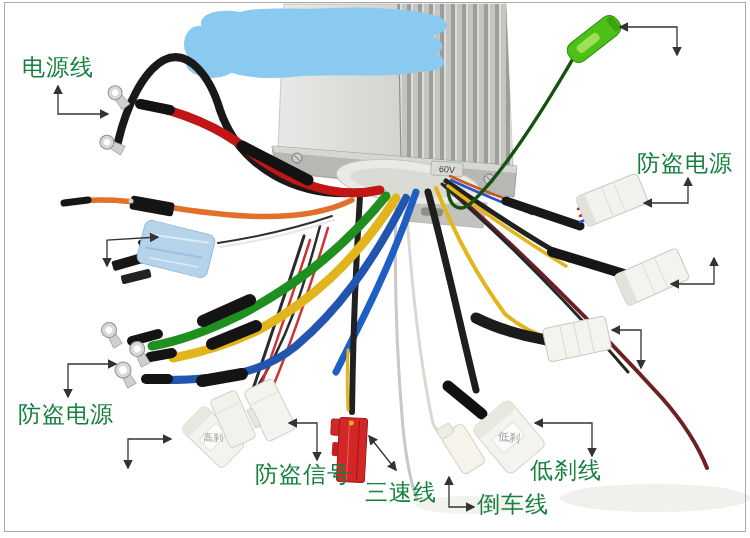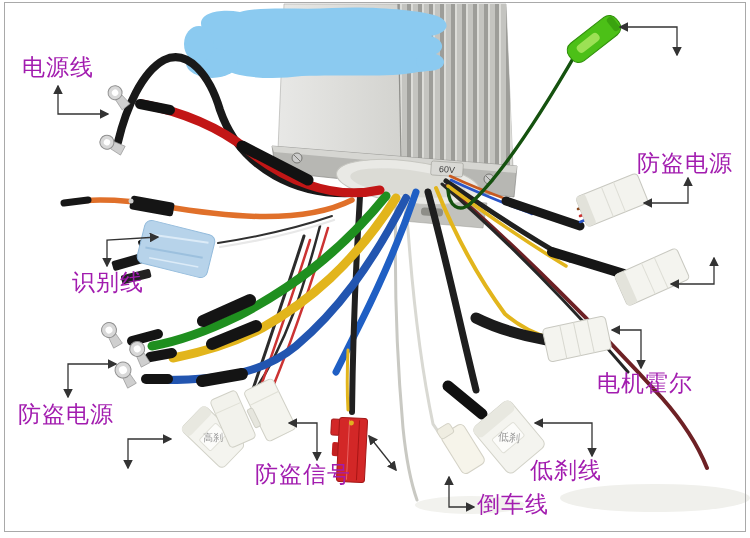--- a/index.html
+++ b/index.html
@@ -1,20 +1,20 @@
 <!DOCTYPE html>
 <html><head>
 <meta charset="utf-8">
 <style>
   html,body{margin:0;padding:0;background:#fff;font-family:"Liberation Sans",sans-serif;}
   .stage{position:relative;width:750px;height:538px;background:#ffffff;overflow:hidden;}
   .frame{position:absolute;left:4px;top:2px;width:740px;height:528px;border:1px solid #a9a9a9;pointer-events:none;z-index:3;}
   .photo{position:absolute;left:0;top:0;z-index:1;}
   .lbl{position:absolute;z-index:2;font-family:"Liberation Serif","DejaVu Serif",serif;
-       font-size:23px;color:#a21caf;letter-spacing:1px;white-space:nowrap;line-height:1.1;}
+       font-size:23px;color:#15803d;letter-spacing:1px;white-space:nowrap;line-height:1.1;}
 </style>
 </head>
 <body>
 
 <div class="stage">
   <div class="frame"></div>
 
   <svg class="photo" width="750" height="538" viewBox="0 0 750 538">
     <defs>
       <linearGradient id="bodyGrad" x1="0" y1="0" x2="1" y2="0">
@@ -270,19 +270,18 @@
       <polyline points="171,439 128,439 128,468" marker-start="url(#ah)" marker-end="url(#ah)"></polyline>
       <polyline points="289,423 317,423 317,460" marker-start="url(#ah)" marker-end="url(#ah)"></polyline>
       <polyline points="369,436 396,470" marker-start="url(#ah)" marker-end="url(#ah)"></polyline>
       <polyline points="449,477 449,507 474,507" marker-start="url(#ah)" marker-end="url(#ah)"></polyline>
       <polyline points="535,423 592,423 592,456" marker-start="url(#ah)" marker-end="url(#ah)"></polyline>
     </g>
   </svg>
 
   <div class="lbl" style="left:22px;top:55px">电源线</div>
   <div class="lbl" style="left:637px;top:151px">防盗电源</div>
-  <div class="lbl" style="left:597px;top:371px">电机霍尔</div>
-  <div class="lbl" style="left:72px;top:270px">识别线</div>
   <div class="lbl" style="left:18px;top:402px">防盗电源</div>
   <div class="lbl" style="left:255px;top:462px">防盗信号</div>
+  <div class="lbl" style="left:365px;top:480px">三速线</div>
   <div class="lbl" style="left:477px;top:492px">倒车线</div>
   <div class="lbl" style="left:530px;top:458px">低刹线</div>
 </div>
 
 </body></html>

